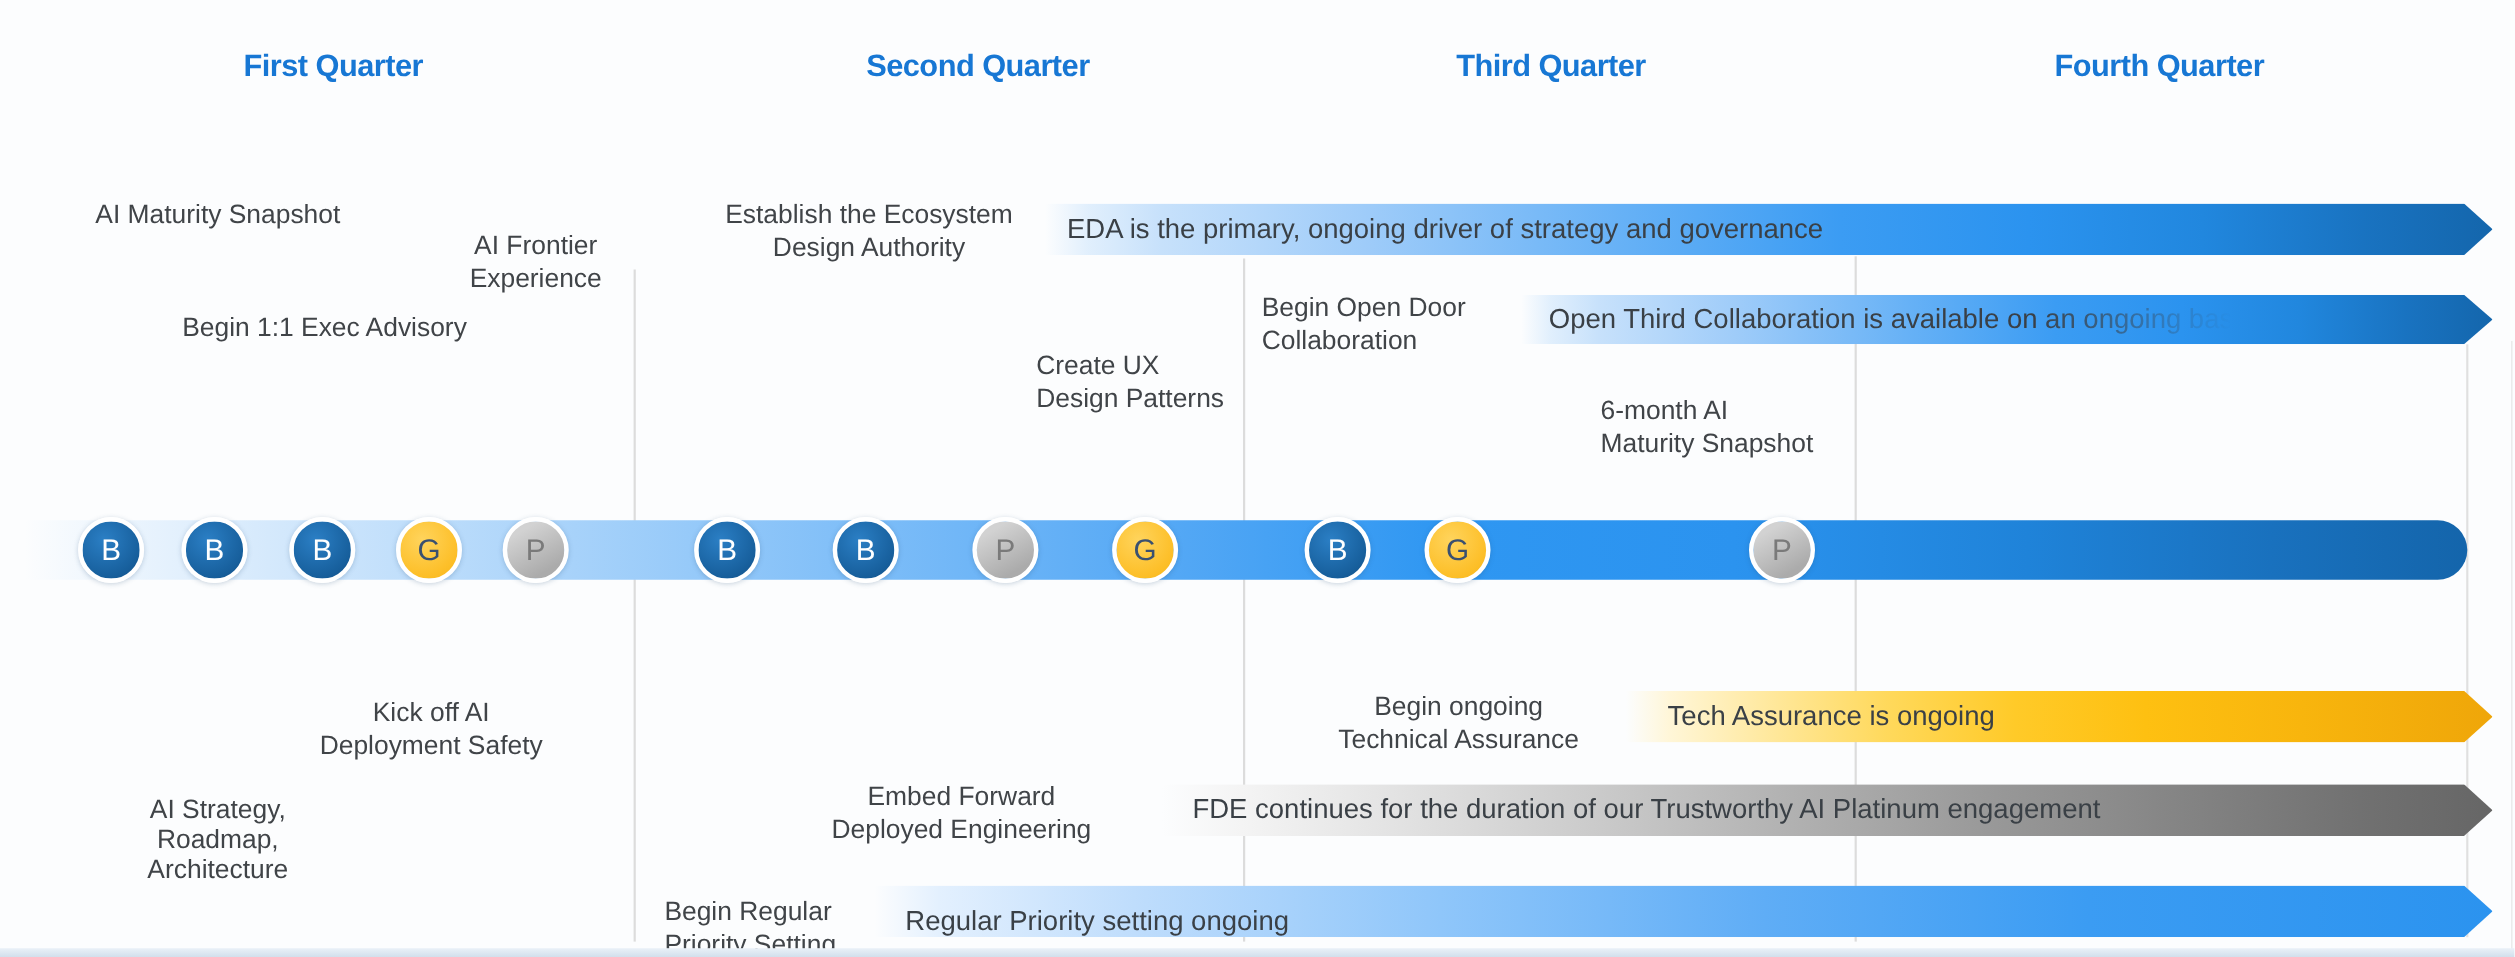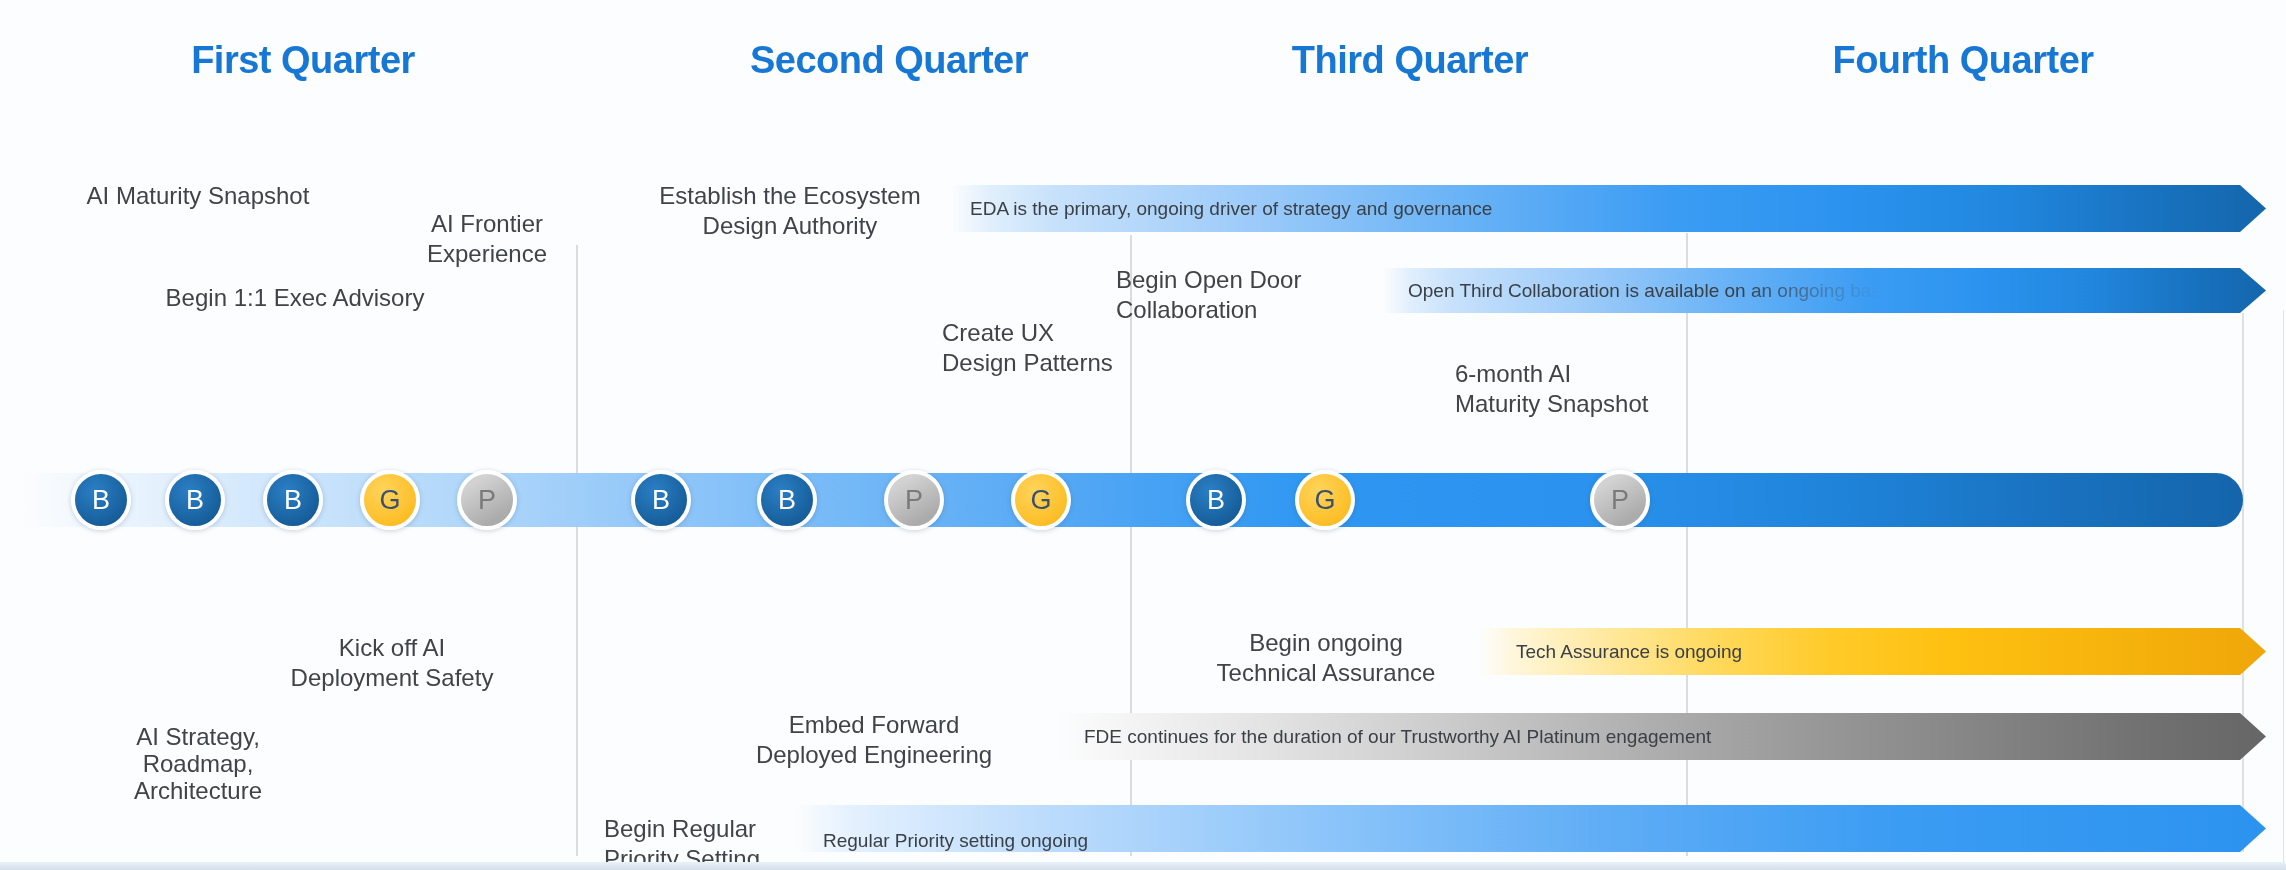--- a/index.html
+++ b/index.html
@@ -5,21 +5,21 @@
   html,body{margin:0;padding:0;}
   body{
     width:2286px;height:870px;position:relative;overflow:hidden;
     background:#fcfdfe;
     font-family:"Liberation Sans",sans-serif;
     color:#404448;
   }
   
   .q-header{
     position:absolute;top:34px;width:500px;height:52px;
-    font-size:38px;font-weight:700;color:#1777d4;
+    font-size:28px;font-weight:700;color:#1777d4;
     text-align:center;line-height:52px;letter-spacing:-0.5px;
   }
   
   .vline{position:absolute;width:2px;background:#dcdcdc;}
   
   .label{
     position:absolute;font-size:24px;line-height:30px;color:#404448;
     white-space:pre-line;
   }
   .label.center{text-align:center;}
@@ -59,21 +59,21 @@
   }
   .marker-silver{
     background:linear-gradient(150deg, #d2d2d2 20%, #ababab 80%);
     color:#7a7a7a;
   }
   
   .arrow{
     position:absolute;height:47px;
     clip-path:polygon(0 0, calc(100% - 26px) 0, 100% 50%, calc(100% - 26px) 100%, 0 100%);
     display:flex;align-items:center;
-    font-size:19px;color:#3a4046;
+    font-size:25px;color:#3a4046;
   }
   .arrow-blue{
     background:linear-gradient(90deg,
       rgba(255,255,255,0) 0%,
       rgba(213,233,252,0.7) 3%,
       #c7e1fb 8%,
       #9fccf9 22%,
       #66b1f6 40%,
       #3b9cf3 55%,
       #2b93ef 68%,
@@ -141,21 +141,21 @@
   <div class="vline" style="left:2283px;top:310px;height:560px;width:1px;background:#e3e3e3;"></div>
 
   <div class="label center" style="left:48px;top:181px;width:300px;">AI Maturity Snapshot</div>
   <div class="label center" style="left:387px;top:181px;width:200px;margin-top:28px;">AI Frontier
 Experience</div>
   <div class="label center" style="left:120px;top:283px;width:350px;">Begin 1:1 Exec Advisory</div>
   <div class="label center" style="left:640px;top:181px;width:300px;">Establish the Ecosystem
 Design Authority</div>
   <div class="label left" style="left:942px;top:318px;width:260px;">Create UX
 Design Patterns</div>
-  <div class="label left" style="left:1116px;top:265px;width:260px;">Begin Open Door
+  <div class="label left" style="left:1147px;top:265px;width:260px;">Begin Open Door
 Collaboration</div>
   <div class="label left" style="left:1455px;top:359px;width:260px;">6-month AI
 Maturity Snapshot</div>
 
   <div class="label center" style="left:242px;top:633px;width:300px;">Kick off AI
 Deployment Safety</div>
   <div class="label center" style="left:73px;top:723px;width:250px;line-height:27px;">AI Strategy,
 Roadmap,
 Architecture</div>
   <div class="label center" style="left:724px;top:710px;width:300px;">Embed Forward

